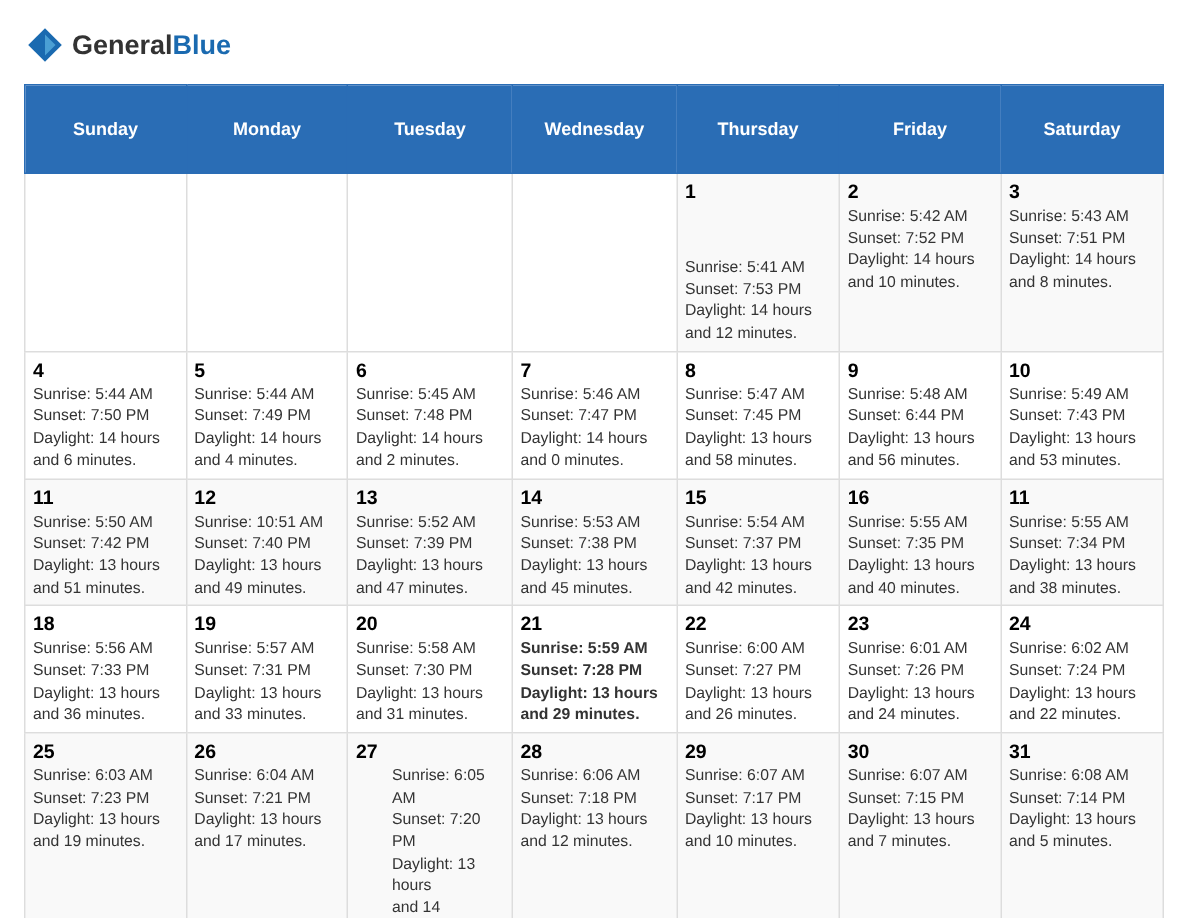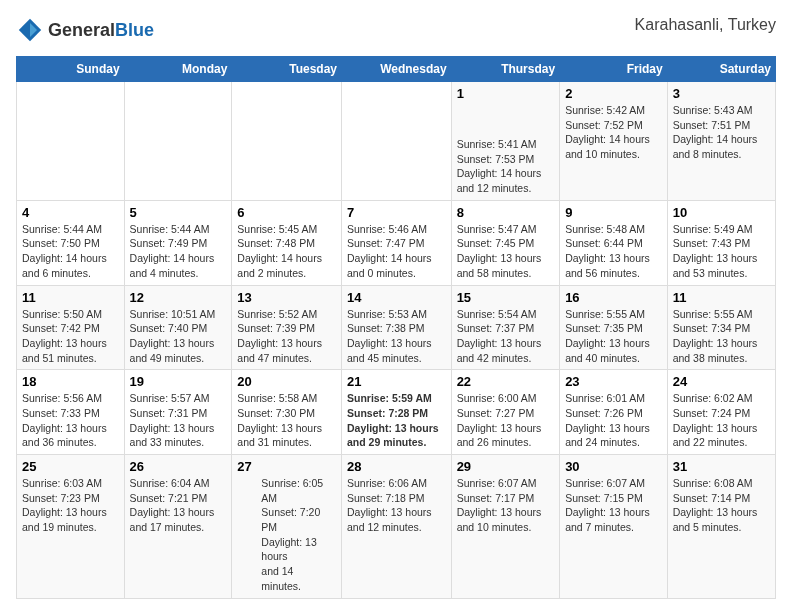--- a/index.html
+++ b/index.html
@@ -40,22 +40,22 @@
     table {
       width: 100%;
       border-collapse: collapse;
       font-size: 11px;
     }
     thead tr {
       background-color: #2a6db5;
       color: #fff;
     }
     thead th {
-      padding: 5px 4px;
-      text-align: right;
+      padding: 22px 4px;
+      text-align: center;
       font-size: 12px;
       font-weight: bold;
       border: 1px solid #2a6db5;
     }
     tbody tr {
       border-bottom: 1px solid #ccc;
     }
     tbody td {
       vertical-align: top;
       padding: 4px 5px;
@@ -89,21 +89,20 @@
   <div class="logo">
     <svg class="logo-icon" viewBox="0 0 40 40">
       <polygon points="20,4 36,20 20,36 4,20" fill="#1a6ab0"></polygon>
       <polygon points="20,10 30,20 20,30" fill="#4a9fd4"></polygon>
     </svg>
     <div>
       <span style="font-size:18px;font-weight:bold;color:#333;">General</span><span style="font-size:18px;font-weight:bold;color:#1a6ab0;text-align:center;">Blue</span>
     </div>
   </div>
   <div class="title-block">
-    <div class="location">Karahasanli, Turkey</div>
   </div>
 </div>
 
 <table>
   <thead>
     <tr>
     <th>Sunday</th>
         <th>Monday</th>
         <th>Tuesday</th>
         <th>Wednesday</th>

